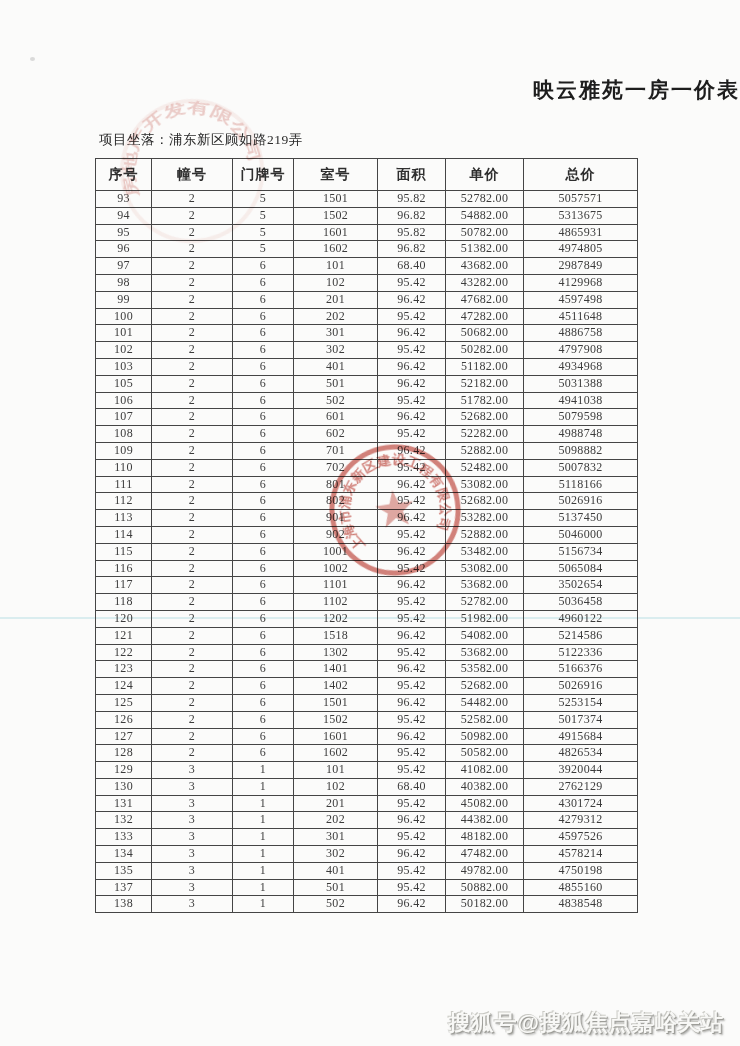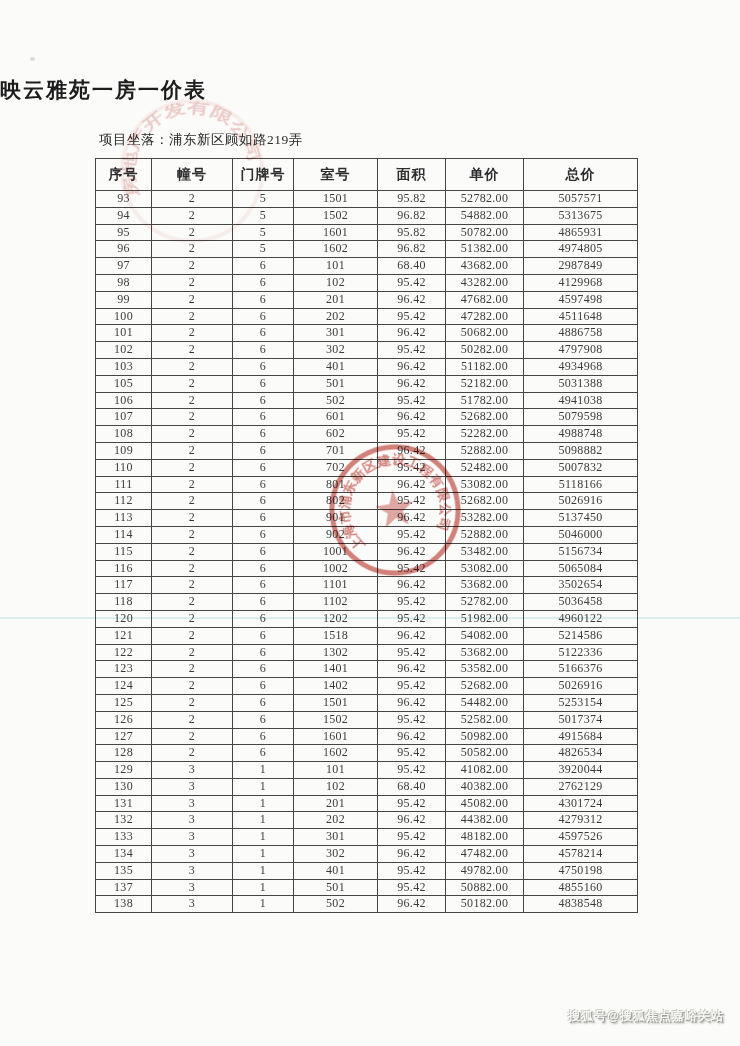--- a/index.html
+++ b/index.html
@@ -6,21 +6,21 @@
   body{
     width:740px;height:1046px;
     background:#fbfbfa;
     font-family:"Liberation Serif","DejaVu Serif",serif;
     position:relative;overflow:hidden;
   }
   .page{position:relative;width:740px;height:1046px;}
 
   .doc-title{
     position:absolute;top:76px;left:0;width:740px;
-    text-align:left;font-size:21px;font-weight:bold;color:#1d1d1d;
+    text-align:right;font-size:21px;font-weight:bold;color:#1d1d1d;
     letter-spacing:2px;
   }
   .location-line{
     position:absolute;top:131px;left:99px;
     font-size:13.5px;font-weight:normal;color:#2a2a2a;letter-spacing:0.5px;
   }
 
   table.price-table{
     position:absolute;top:158px;left:95px;
     width:542px;border-collapse:collapse;table-layout:fixed;
@@ -55,21 +55,21 @@
     mix-blend-mode:multiply;filter:blur(0.4px);
   }
   .seal-main{left:310px;top:425px;width:170px;height:170px;opacity:0.85;transform:rotate(-8deg);}
   .seal-corner{left:112px;top:80px;width:170px;height:180px;opacity:0.6;transform:rotate(-12deg);}
   .seal-arc-main{font-size:13px;font-weight:bold;fill:#c0473d;font-family:"Liberation Serif",serif;}
   .seal-arc-corner{font-size:15px;font-weight:bold;fill:#d0796f;font-family:"Liberation Serif",serif;}
 
   .sohu-watermark{
     position:absolute;top:1008px;right:16px;z-index:10;
     font-family:"Liberation Sans","DejaVu Sans",sans-serif;
-    font-size:12px;font-weight:bold;letter-spacing:1px;
+    font-size:22px;font-weight:bold;letter-spacing:1px;
     color:rgba(252,252,250,0.95);
     text-shadow:1px 1px 0 #9d9d98,-1px -1px 0 #c9c9c4,2px 2px 2px rgba(110,110,105,0.55);
   }
 </style>
 </head>
 <body>
 
 <div class="page">
 
   <div class="speck"></div>

